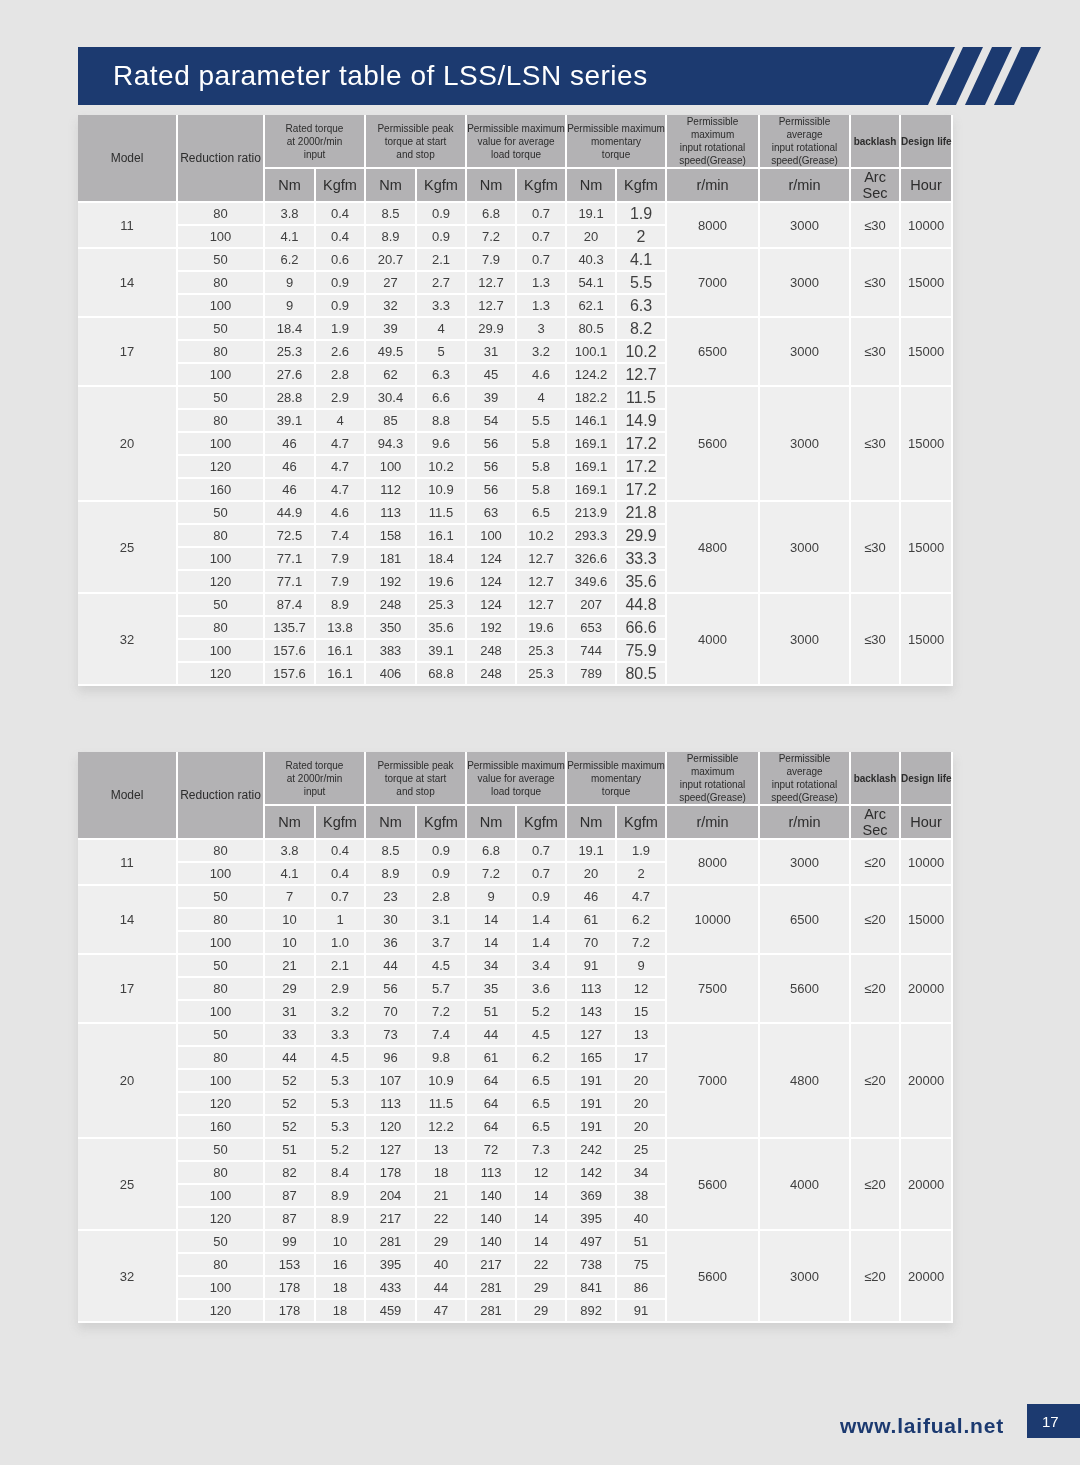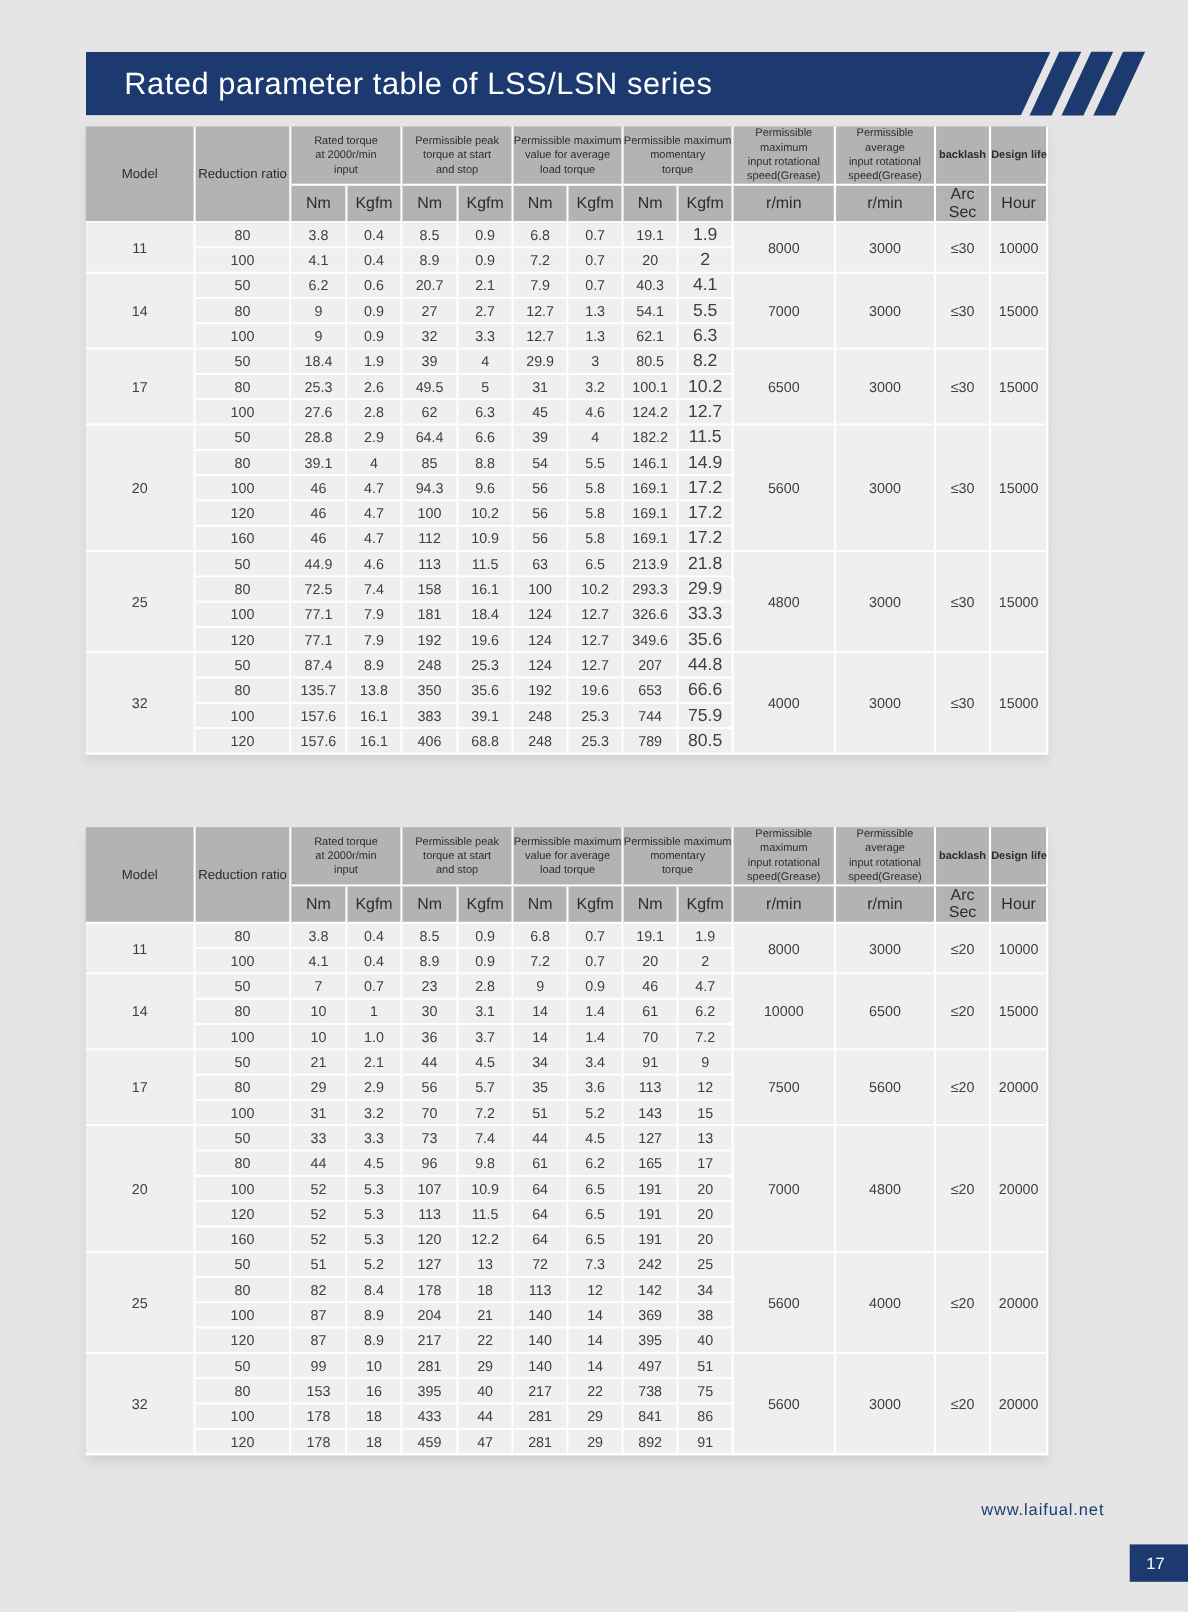--- a/index.html
+++ b/index.html
@@ -50,22 +50,22 @@
   th.nowrap{white-space:nowrap;font-weight:bold;}
   th.mid{font-size:12px;}
   tr.sh{height:20px;}
   tr.sh th{font-size:14.5px;text-align:center;}
   tbody tr{height:23px;}
   tbody td{background:var(--cell);color:var(--txt);font-size:13px;}
   table.biglast tbody td.v7{font-size:16px;}
 
   
   .footer-url{
-    position:absolute;top:1364px;right:76px;color:var(--navy);
-    font-size:15px;font-weight:normal;letter-spacing:.8px;text-decoration:none;
+    position:absolute;top:1414px;right:76px;color:var(--navy);
+    font-size:21px;font-weight:bold;letter-spacing:.8px;text-decoration:none;
   }
   .page-box{
     position:absolute;top:1404px;left:1027px;width:53px;height:34px;background:var(--navy);
     color:#fff;font-size:15px;display:flex;align-items:center;padding-left:15px;box-sizing:border-box;
   }
 </style>
 </head>
 <body>
 
 <div class="sheet">
@@ -239,21 +239,21 @@
               <td class="v4">45</td>
               <td class="v5">4.6</td>
               <td class="v6">124.2</td>
               <td class="v7">12.7</td>
             </tr>
             <tr>
               <td rowspan="5">20</td>
               <td>50</td>
               <td class="v0">28.8</td>
               <td class="v1">2.9</td>
-              <td class="v2">64.4</td>
+              <td class="v2">30.4</td>
               <td class="v3">6.6</td>
               <td class="v4">39</td>
               <td class="v5">4</td>
               <td class="v6">182.2</td>
               <td class="v7">11.5</td>
               <td rowspan="5">5600</td>
               <td rowspan="5">3000</td>
               <td rowspan="5">≤30</td>
               <td rowspan="5">15000</td>
             </tr>

